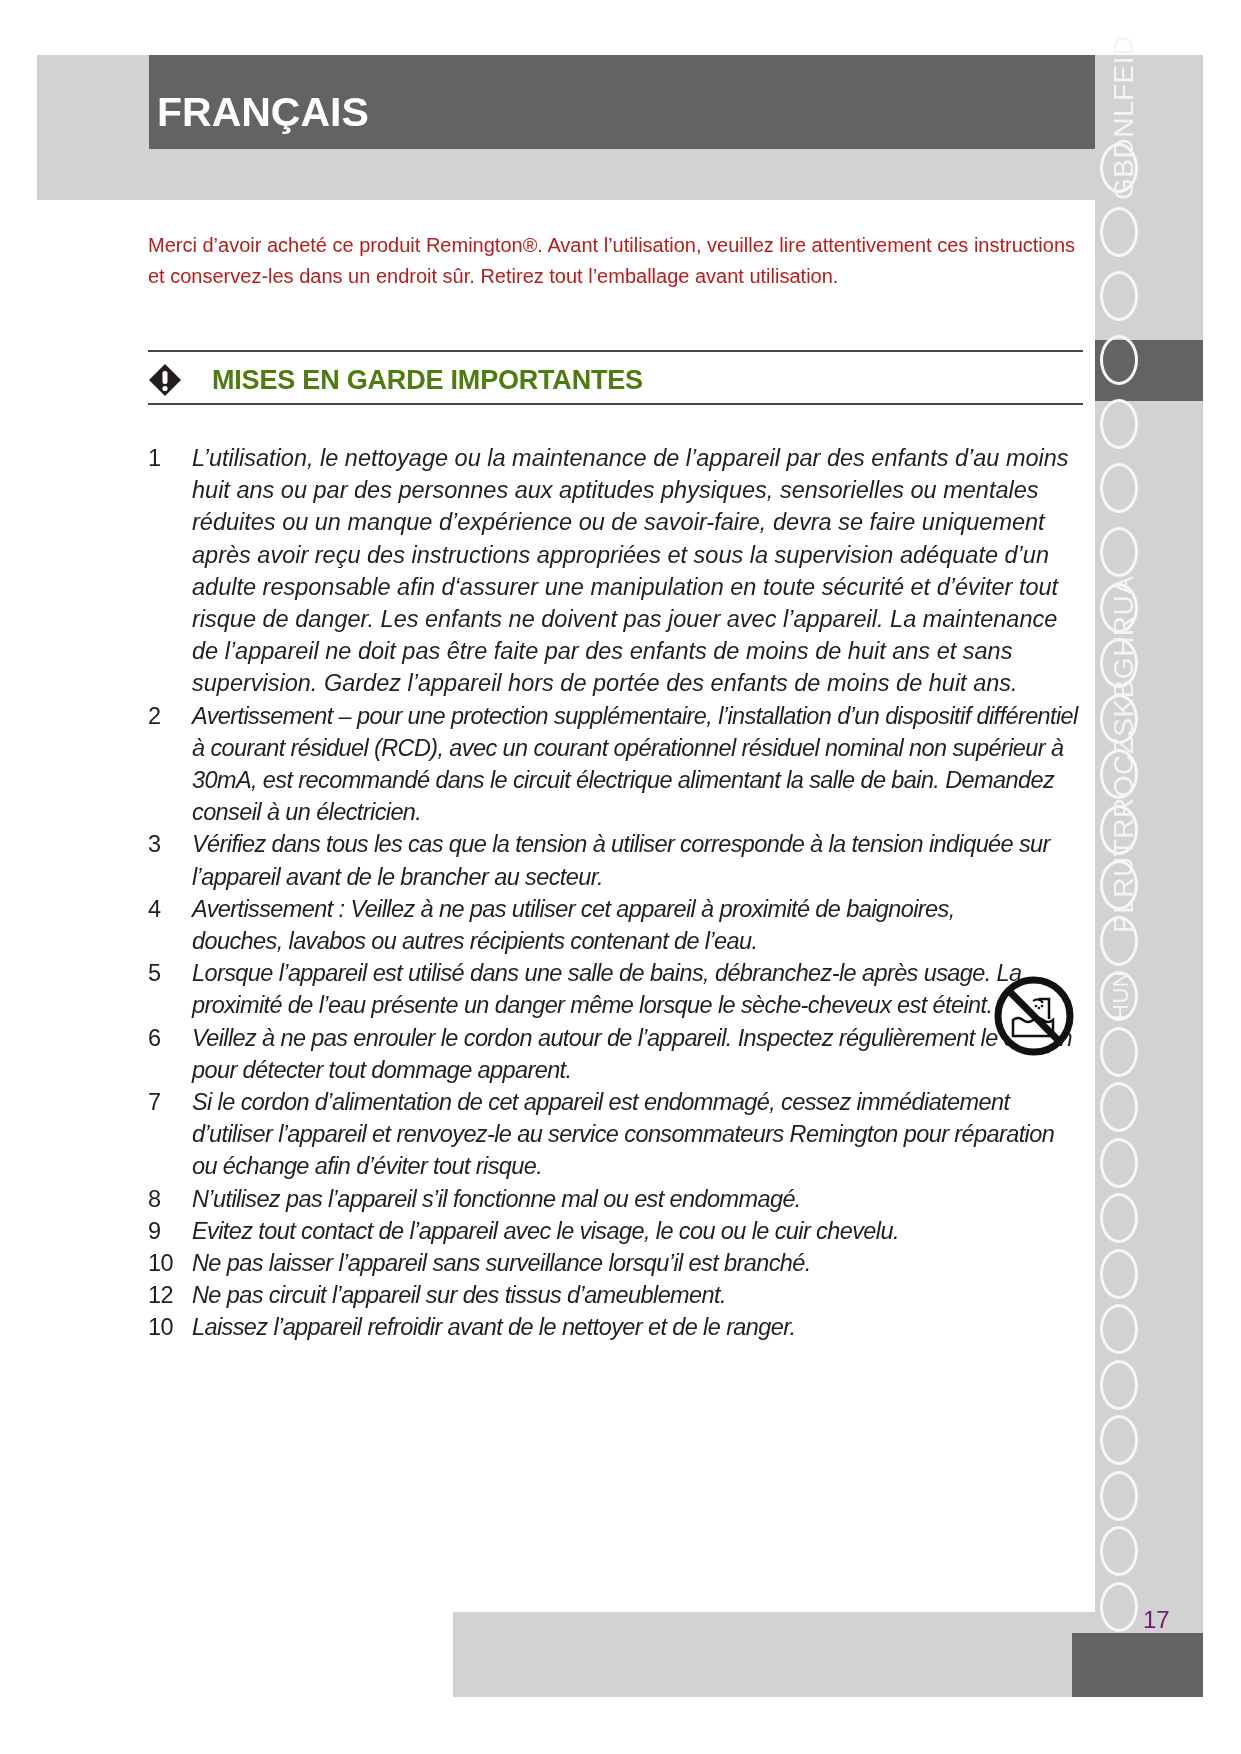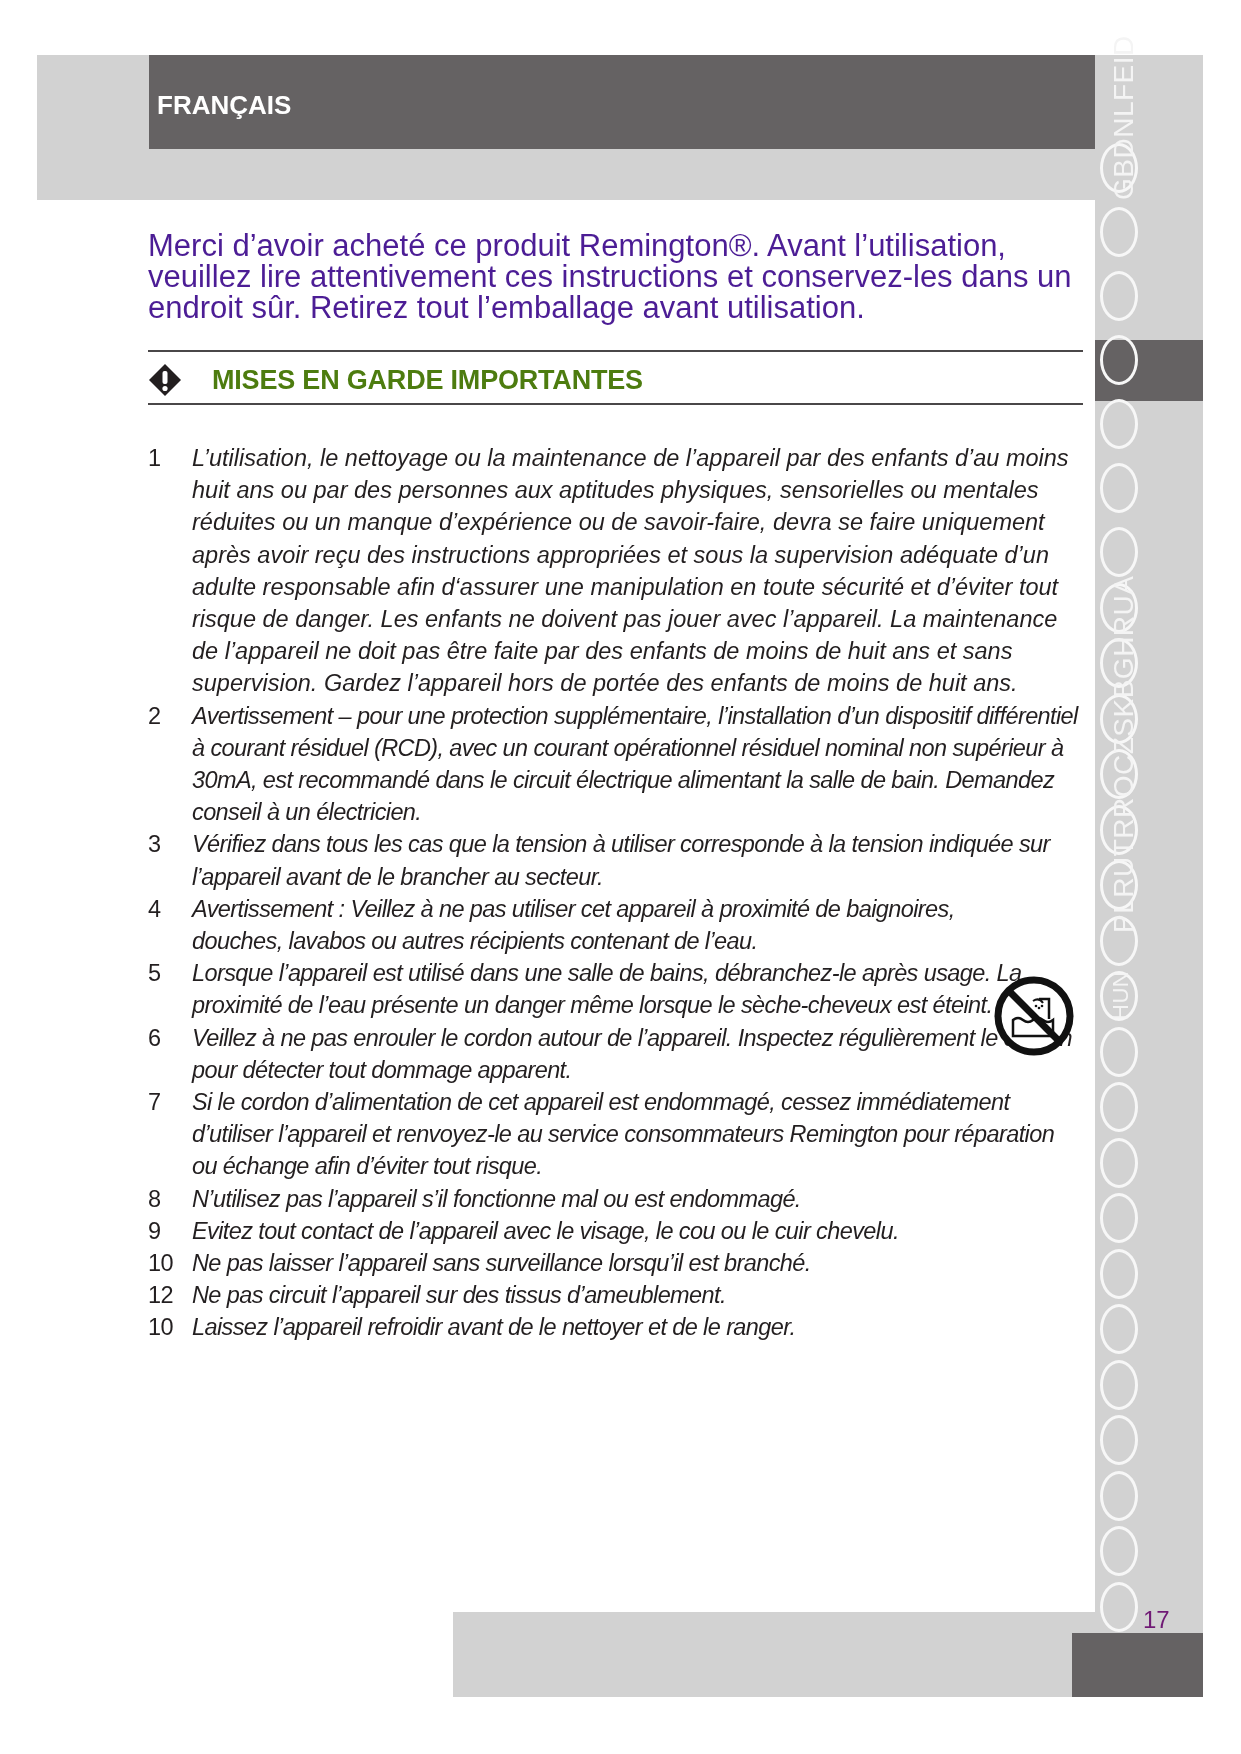--- a/index.html
+++ b/index.html
@@ -1,24 +1,24 @@
 <!DOCTYPE html>
 <html><head>
 <meta charset="utf-8">
 <style>
   html, body { margin: 0; padding: 0; background: #ffffff; }
   body { width: 1241px; height: 1754px; position: relative; overflow: hidden;
          font-family: "Liberation Sans", "DejaVu Sans", sans-serif; color: #231f20; }
 
   .header-band { position: absolute; left: 37px; top: 55px; width: 1058px; height: 145px; background: #d2d2d2; }
   .title-box { position: absolute; left: 149px; top: 55px; width: 946px; height: 94px; background: #656263; }
-  .title { position: absolute; left: 157px; top: 92px; font-size: 26px; font-weight: bold; color: #ffffff;
+  .title { position: absolute; left: 157px; top: 92px; font-size: 41px; font-weight: bold; color: #ffffff;
            letter-spacing: 0px; line-height: 1; }
 
-  .intro { position: absolute; left: 148px; top: 230px; width: 930px; font-size: 31px; line-height: 31px; color: #4c1d95; }
+  .intro { position: absolute; left: 148px; top: 230px; width: 930px; font-size: 20px; line-height: 31px; color: #b91c1c; }
 
   .rule { position: absolute; left: 148px; width: 935px; height: 2px; background: #4a4748; }
   .rule.top { top: 350px; }
   .rule.bottom { top: 403px; }
 
   .warn-heading { position: absolute; left: 148px; top: 360px; height: 40px; display: flex; align-items: center; }
   .warn-icon { width: 34px; height: 34px; margin-right: 30px; position: relative; }
   .warn-icon svg { width: 34px; height: 34px; display: block; }
   .warn-title { font-size: 27px; font-weight: bold; color: #4d7c0f; letter-spacing: -0.2px; }
 

